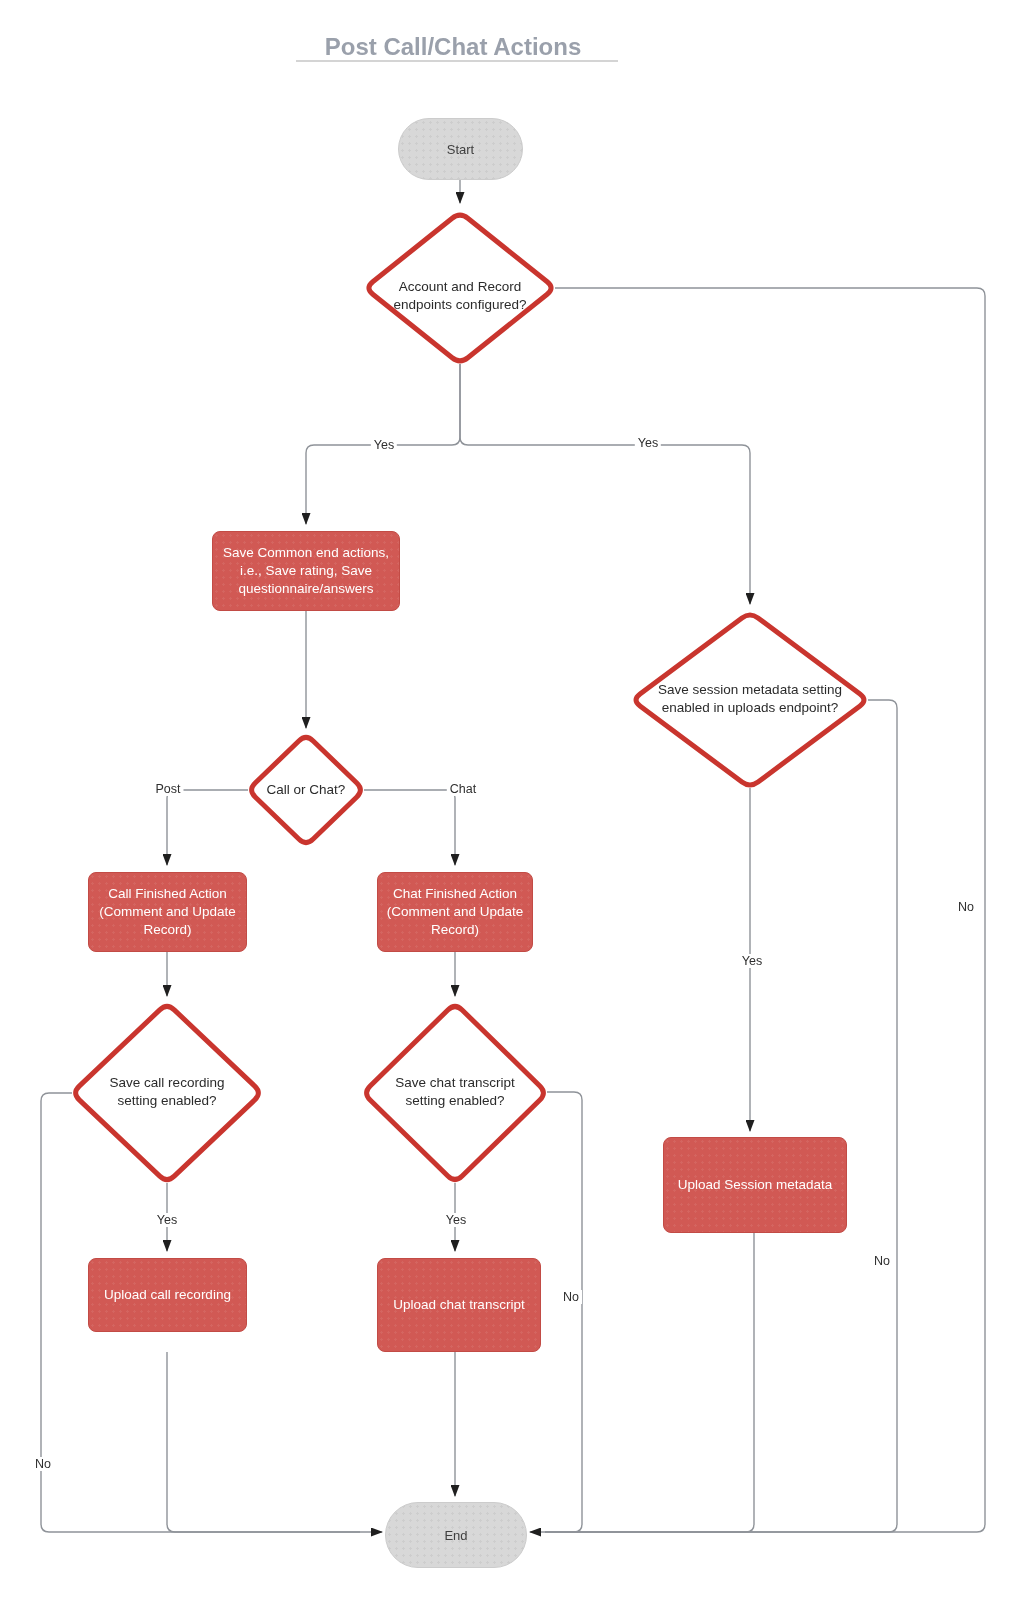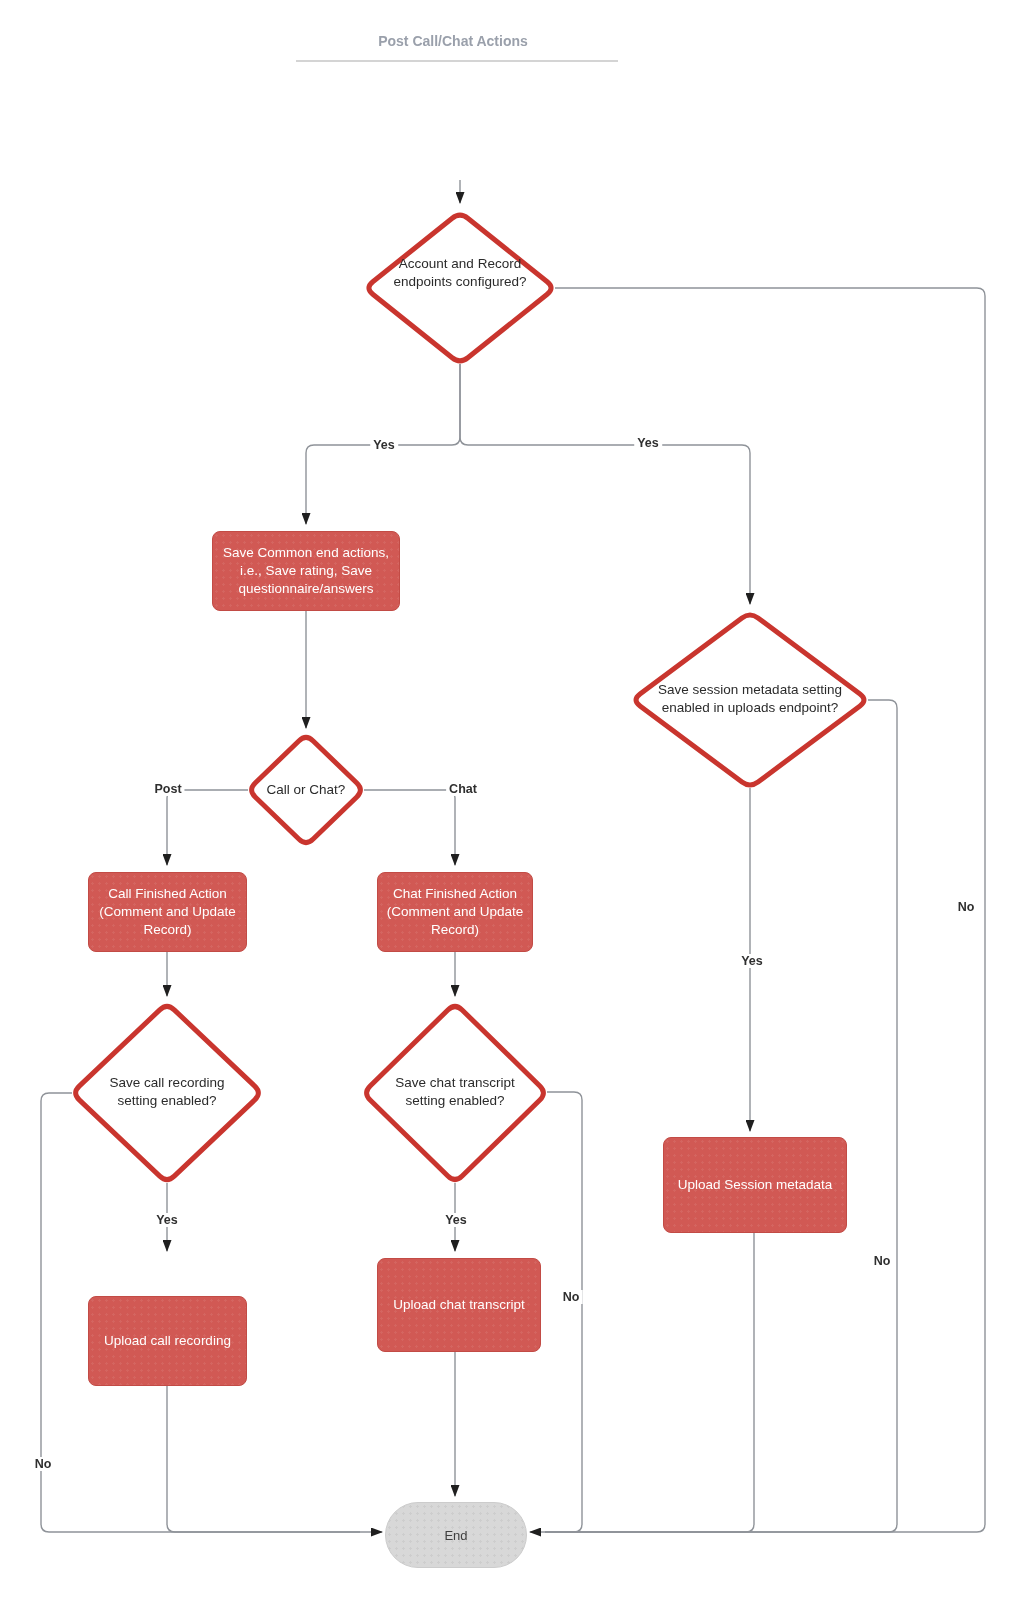--- a/index.html
+++ b/index.html
@@ -27,26 +27,26 @@
     background-size:7px 7px;
     color:#ffffff;font-size:13.5px;line-height:18px;
   }
   .decision-label{
     position:absolute;transform:translate(-50%,-50%);text-align:center;
     color:#2b2b2b;font-size:13.5px;line-height:18px;
   }
   .edge-label{
     position:absolute;transform:translate(-50%,-50%);
     background:#ffffff;padding:0 3px;
-    color:#2f2f2f;font-size:12.5px;line-height:14px;font-weight:bold;
+    color:#2f2f2f;font-size:12.5px;line-height:14px;
   }
   .ln{display:block;}
   .title{
     position:absolute;left:453px;top:33px;transform:translateX(-50%);
-    color:#9aa0ab;font-size:14px;font-weight:bold;white-space:nowrap;
+    color:#9aa0ab;font-size:24px;font-weight:bold;white-space:nowrap;
   }
   .title-underline{
     position:absolute;left:296px;top:60px;width:322px;height:2px;background:#d4d4d4;
   }
 </style>
 </head>
 <body>
 
 <div class="stage">
 
@@ -79,20 +79,23 @@
     <path class="diamond" d="M467.8086880944303,218.24695047554425 L547.1913119055697,281.7530495244558 Q555,288 547.1913119055697,294.2469504755442 L467.8086880944303,357.7530495244558 Q460,364 452.1913119055697,357.7530495244558 L372.8086880944303,294.2469504755442 Q365,288 372.8086880944303,281.7530495244558 L452.1913119055697,218.24695047554425 Q460,212 467.8086880944303,218.24695047554425 Z"></path>
     <path class="diamond" d="M313.1940146061741,740.9459451369956 L356.8059853938259,783.0540548630044 Q364,790 356.8059853938259,796.9459451369956 L313.1940146061741,839.0540548630044 Q306,846 298.8059853938259,839.0540548630044 L255.19401460617408,796.9459451369956 Q248,790 255.19401460617408,783.0540548630044 L298.8059853938259,740.9459451369956 Q306,734 313.1940146061741,740.9459451369956 Z"></path>
     <path class="diamond" d="M174.25952683905825,1009.8774464791078 L254.74047316094175,1086.122553520892 Q262,1093 254.74047316094175,1099.877446479108 L174.25952683905825,1176.122553520892 Q167,1183 159.74047316094175,1176.122553520892 L79.25952683905827,1099.877446479108 Q72,1093 79.25952683905827,1086.122553520892 L159.74047316094175,1009.8774464791078 Q167,1003 174.25952683905825,1009.8774464791078 Z"></path>
     <path class="diamond" d="M462.14834025585145,1009.9929415546374 L539.8516597441485,1086.0070584453626 Q547,1093 539.8516597441485,1099.9929415546374 L462.14834025585145,1176.0070584453626 Q455,1183 447.85165974414855,1176.0070584453626 L370.14834025585145,1099.9929415546374 Q363,1093 370.14834025585145,1086.0070584453626 L447.85165974414855,1009.9929415546374 Q455,1003 462.14834025585145,1009.9929415546374 Z"></path>
     <path class="diamond" d="M758.0162747509306,617.9782387973041 L859.9837252490694,694.0217612026959 Q868,700 859.9837252490694,705.9782387973041 L758.0162747509306,782.0217612026959 Q750,788 741.9837252490694,782.0217612026959 L640.0162747509306,705.9782387973041 Q632,700 640.0162747509306,694.0217612026959 L741.9837252490694,617.9782387973041 Q750,612 758.0162747509306,617.9782387973041 Z"></path>
   </svg>
 
   <div class="title">Post Call/Chat Actions</div>
   <div class="title-underline"></div>
 
+  <div class="node terminator" style="left:398px;top:118px;width:125px;height:62px;border-radius:31px;">
+    <span>Start</span>
+  </div>
   <div class="node process" style="left:212px;top:531px;width:188px;height:80px;">
     <div>
       <span class="ln">Save Common end actions,</span>
       <span class="ln">i.e., Save rating, Save</span>
       <span class="ln">questionnaire/answers</span>
     </div>
   </div>
 
   <div class="node terminator" style="left:385px;top:1502px;width:142px;height:66px;border-radius:33px;">
     <span>End</span>
@@ -104,31 +107,31 @@
       <span class="ln">Record)</span>
     </div>
   </div>
   <div class="node process" style="left:377px;top:872px;width:156px;height:80px;align-items:center;">
     <div>
       <span class="ln">Chat Finished Action</span>
       <span class="ln">(Comment and Update</span>
       <span class="ln">Record)</span>
     </div>
   </div>
-  <div class="node process" style="left:88px;top:1296px;width:159px;height:90px;">
+  <div class="node process" style="left:88px;top:1258px;width:159px;height:74px;">
     <span>Upload call recording</span>
   </div>
   <div class="node process" style="left:377px;top:1258px;width:164px;height:94px;">
     <span>Upload chat transcript</span>
   </div>
   <div class="node process" style="left:663px;top:1137px;width:184px;height:96px;">
     <span>Upload Session metadata</span>
   </div>
 
-  <div class="decision-label" style="left:460px;top:273px;width:190px;">
+  <div class="decision-label" style="left:460px;top:296px;width:190px;">
     <span class="ln">Account and Record</span>
     <span class="ln">endpoints configured?</span>
   </div>
   <div class="decision-label" style="left:306px;top:790px;width:120px;">
     <span class="ln">Call or Chat?</span>
   </div>
   <div class="decision-label" style="left:167px;top:1092px;width:160px;">
     <span class="ln">Save call recording</span>
     <span class="ln">setting enabled?</span>
   </div>

